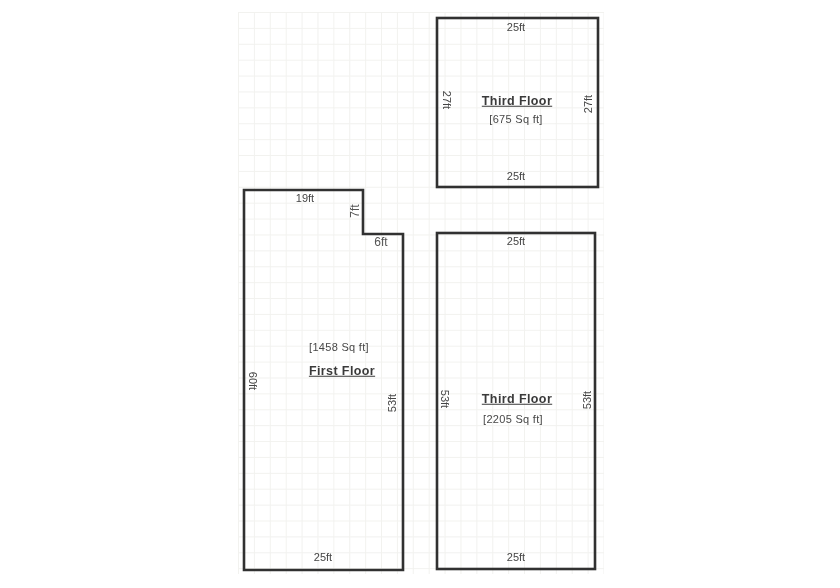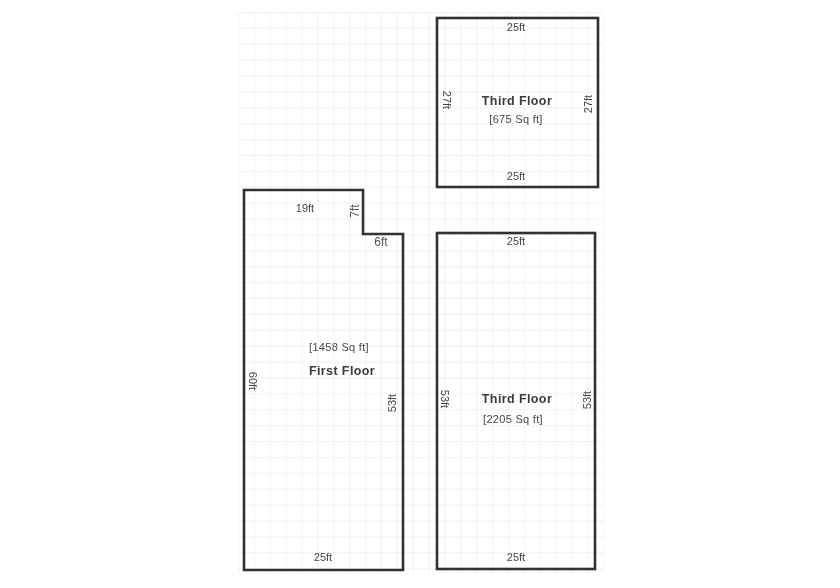--- a/index.html
+++ b/index.html
@@ -51,20 +51,21 @@
   }
   .lbl.rot-cw  { transform: translate(-50%, -50%) rotate(90deg); }
   .lbl.rot-ccw { transform: translate(-50%, -50%) rotate(-90deg); }
   .lbl.small { font-size: 12px; color: #555555; }
   .lbl.small.rot-ccw { transform: translate(-50%, -50%) rotate(-90deg); }
   .lbl.floor-name {
     font-weight: bold;
     font-size: 12.5px;
     color: #3a3a3a;
     letter-spacing: 0.4px;
+    text-decoration: underline;
   }
   .lbl.floor-area {
     font-size: 11px;
     color: #474747;
     letter-spacing: 0.3px;
   }
 </style>
 </head>
 <body>
 
@@ -78,21 +79,21 @@
     <rect x="437" y="18" width="161" height="169"></rect>
   </svg>
 
   <div class="lbl" style="left:516px; top:27px;">25ft</div>
   <div class="lbl rot-cw" style="left:446px; top:100px;">27ft</div>
   <div class="lbl rot-ccw" style="left:588px; top:104px;">27ft</div>
   <div class="lbl floor-name" style="left:517px; top:101px;">Third Floor</div>
   <div class="lbl floor-area" style="left:516px; top:119px;">[675 Sq ft]</div>
   <div class="lbl" style="left:516px; top:176px;">25ft</div>
 
-  <div class="lbl" style="left:305px; top:208px;">19ft</div>
+  <div class="lbl" style="left:305px; top:198px;">19ft</div>
   <div class="lbl small rot-ccw" style="left:355px; top:211px;">7ft</div>
   <div class="lbl small" style="left:381px; top:242px;">6ft</div>
   <div class="lbl floor-name" style="left:342px; top:331px;margin-top:40px;">First Floor</div>
   <div class="lbl floor-area" style="left:339px; top:347px;text-align:right;">[1458 Sq ft]</div>
   <div class="lbl rot-cw" style="left:252px; top:381px;">60ft</div>
   <div class="lbl rot-ccw" style="left:392px; top:403px;">53ft</div>
   <div class="lbl" style="left:323px; top:557px;">25ft</div>
 
   <div class="lbl" style="left:516px; top:241px;">25ft</div>
   <div class="lbl rot-cw" style="left:444px; top:399px;">53ft</div>

